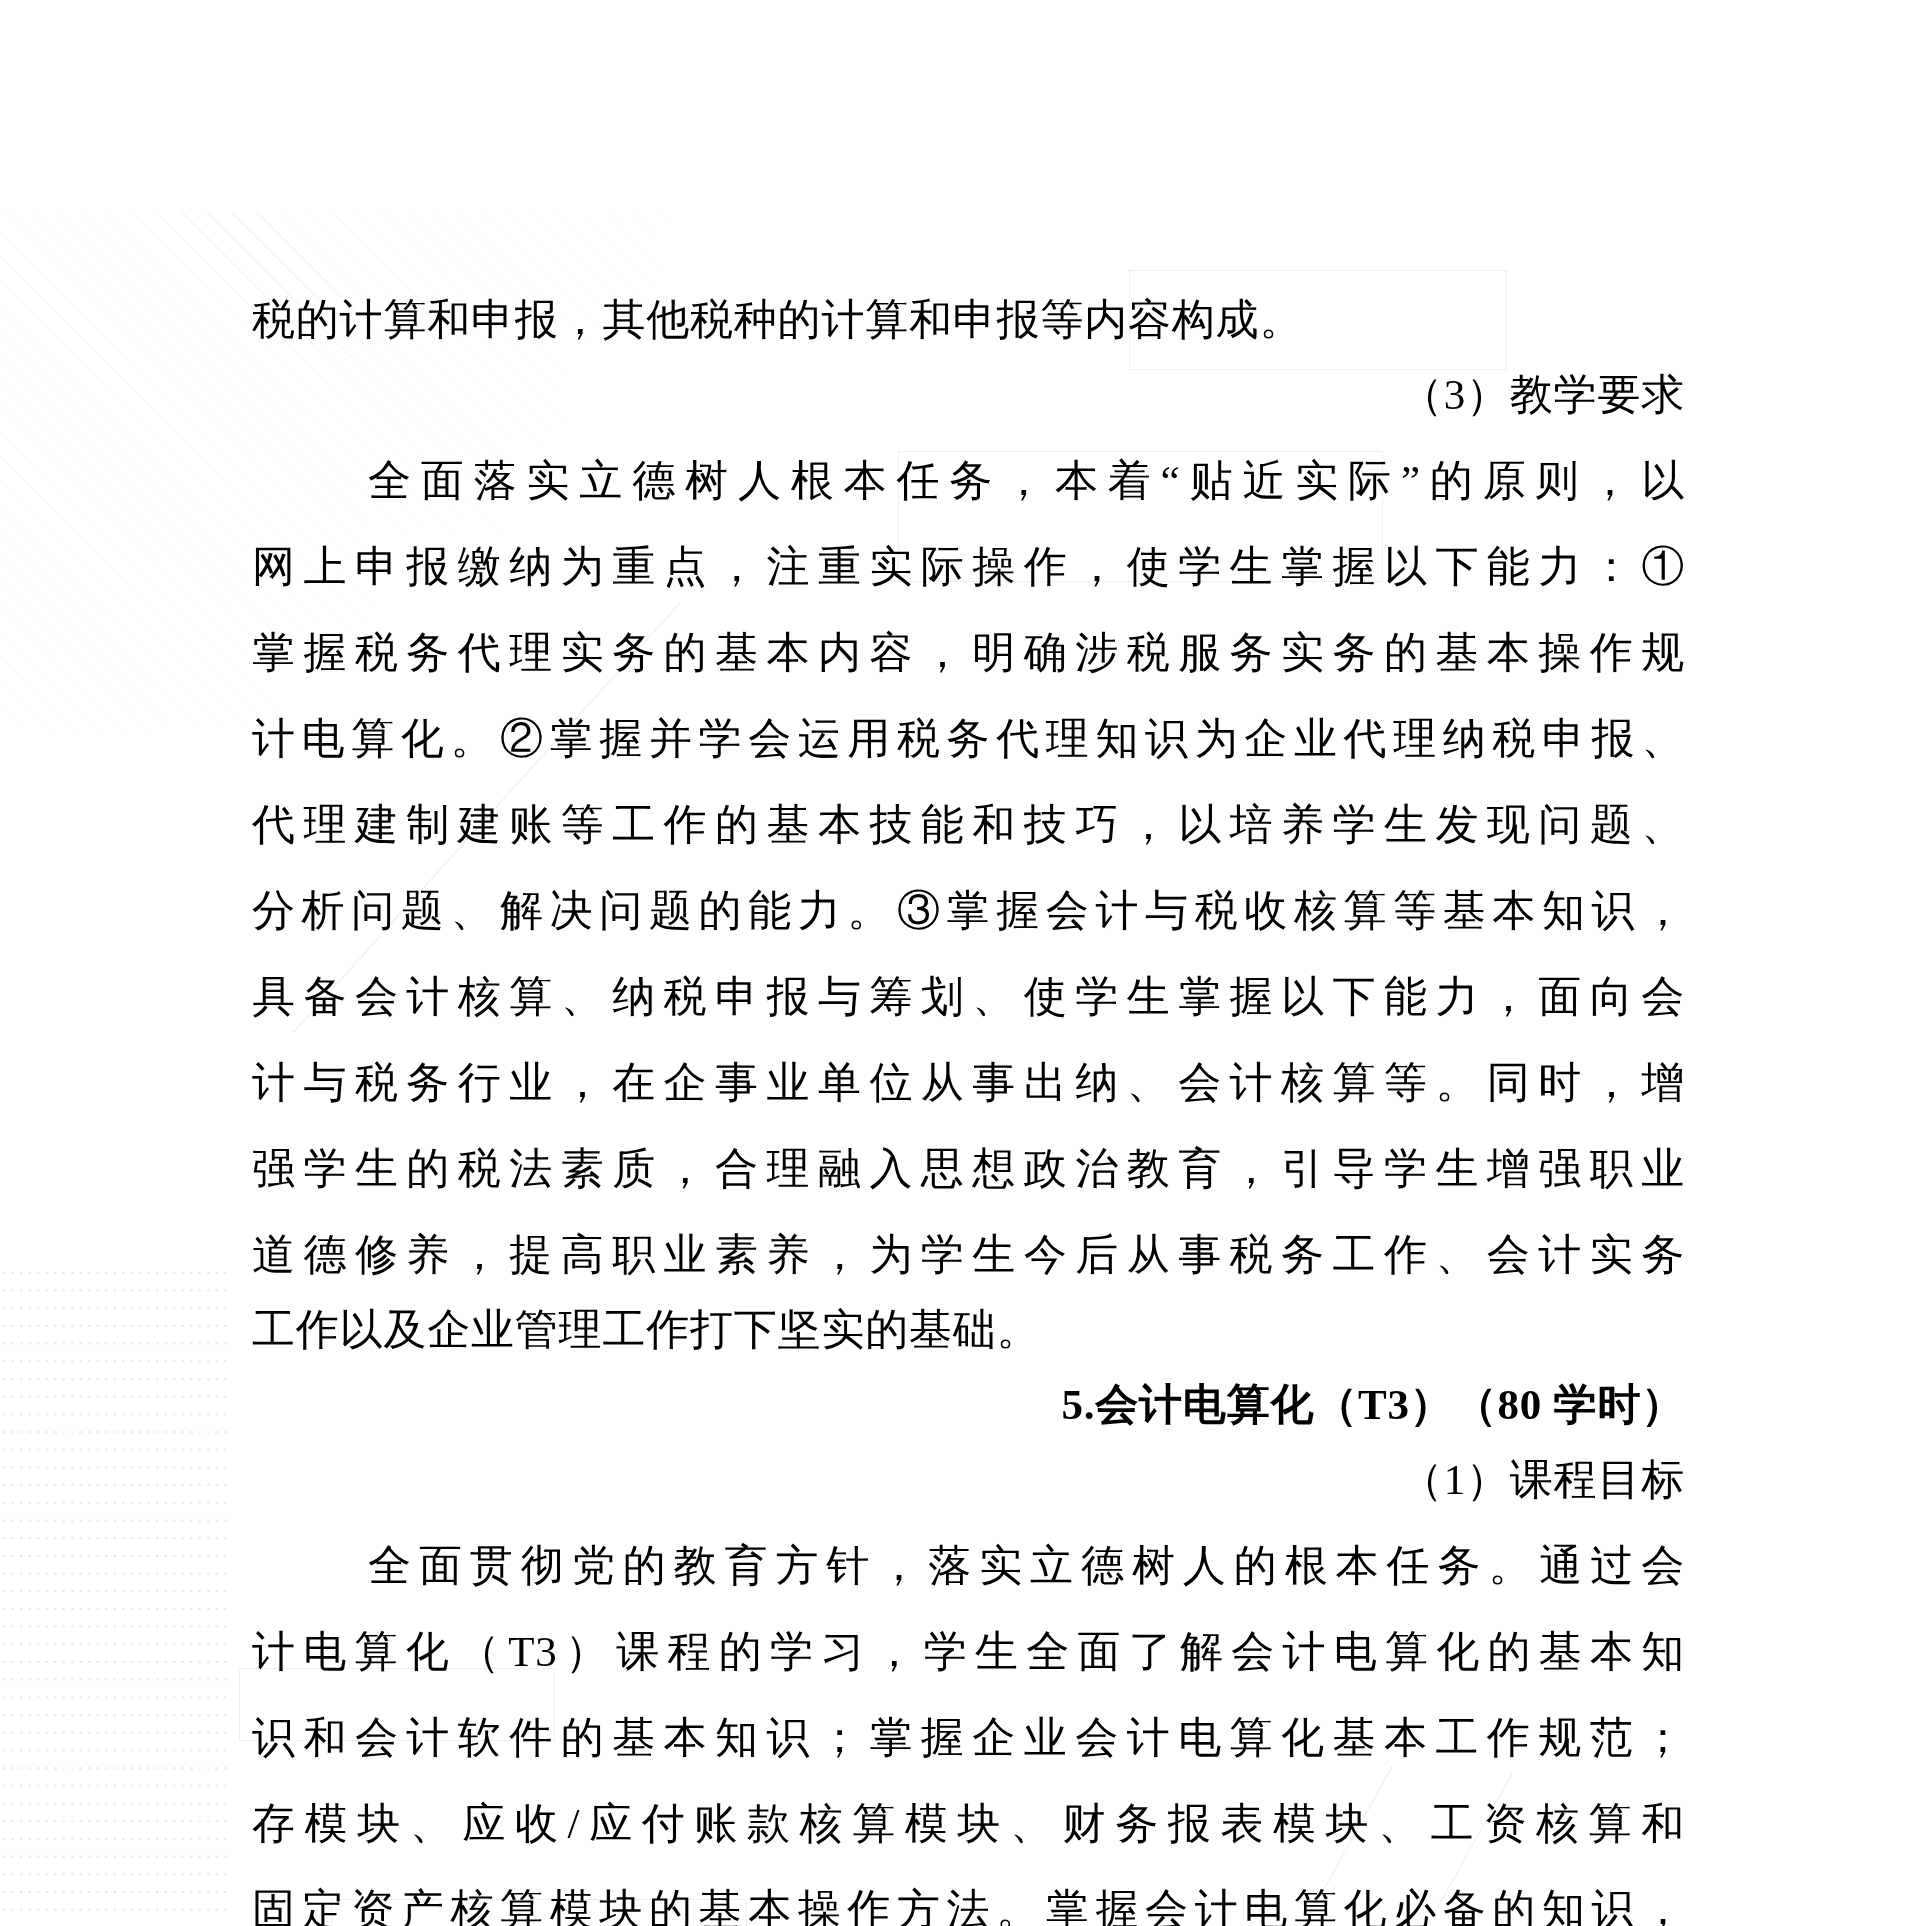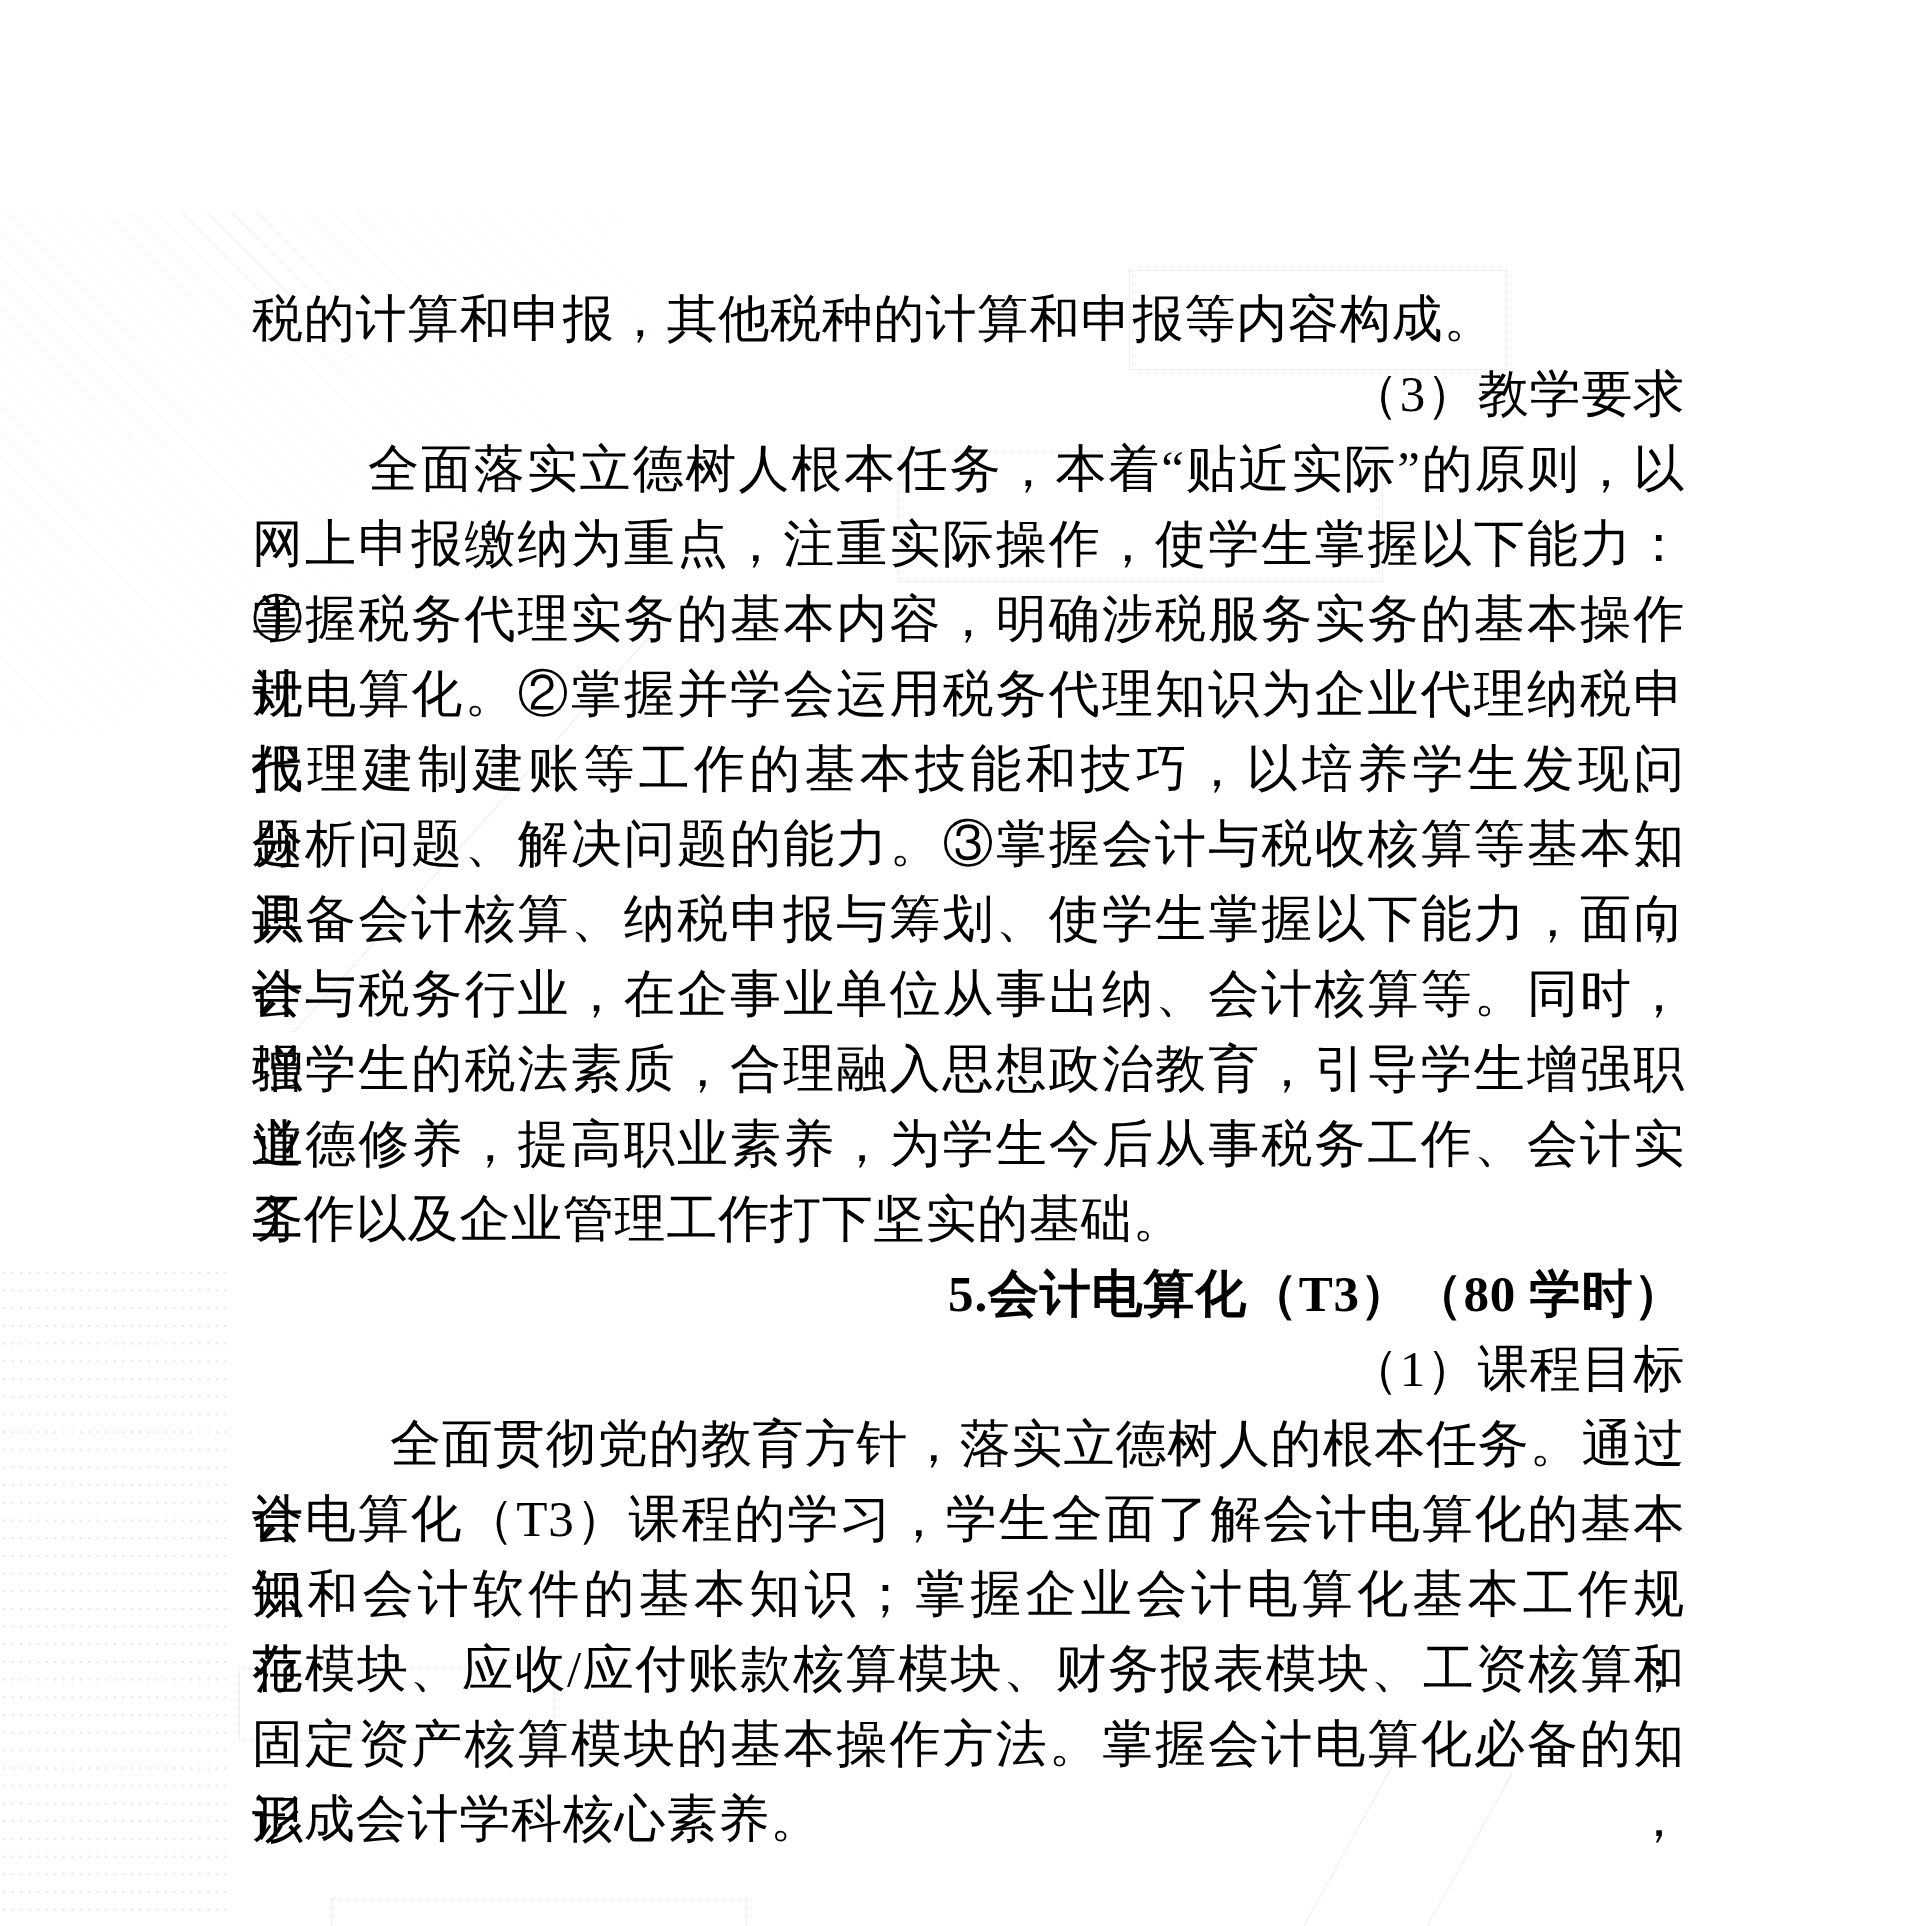--- a/index.html
+++ b/index.html
@@ -16,31 +16,32 @@
   }
 
   
   .text-body {
     position: absolute;
     left: 252px;
     top: 282px;
     width: 1433px;
   }
   .line {
-    font-size: 51px;
+    font-size: 43px;
     line-height: 75px;
     height: 75px;
     letter-spacing: 0.8px;
     white-space: nowrap;
     color: #000000;
   }
   .line.fill {
     white-space: normal;
     text-align: justify;
     text-align-last: justify;
+    margin-top: 11px;
   }
   .line.indent { text-indent: 116px; text-align: right; }
   .line.bold { font-weight: bold; }
 
   
   .artifact { position: absolute; pointer-events: none; }
 
   .art-hatch-topleft {
     left: 0; top: 212px; width: 674px; height: 520px;
     background: repeating-linear-gradient(

